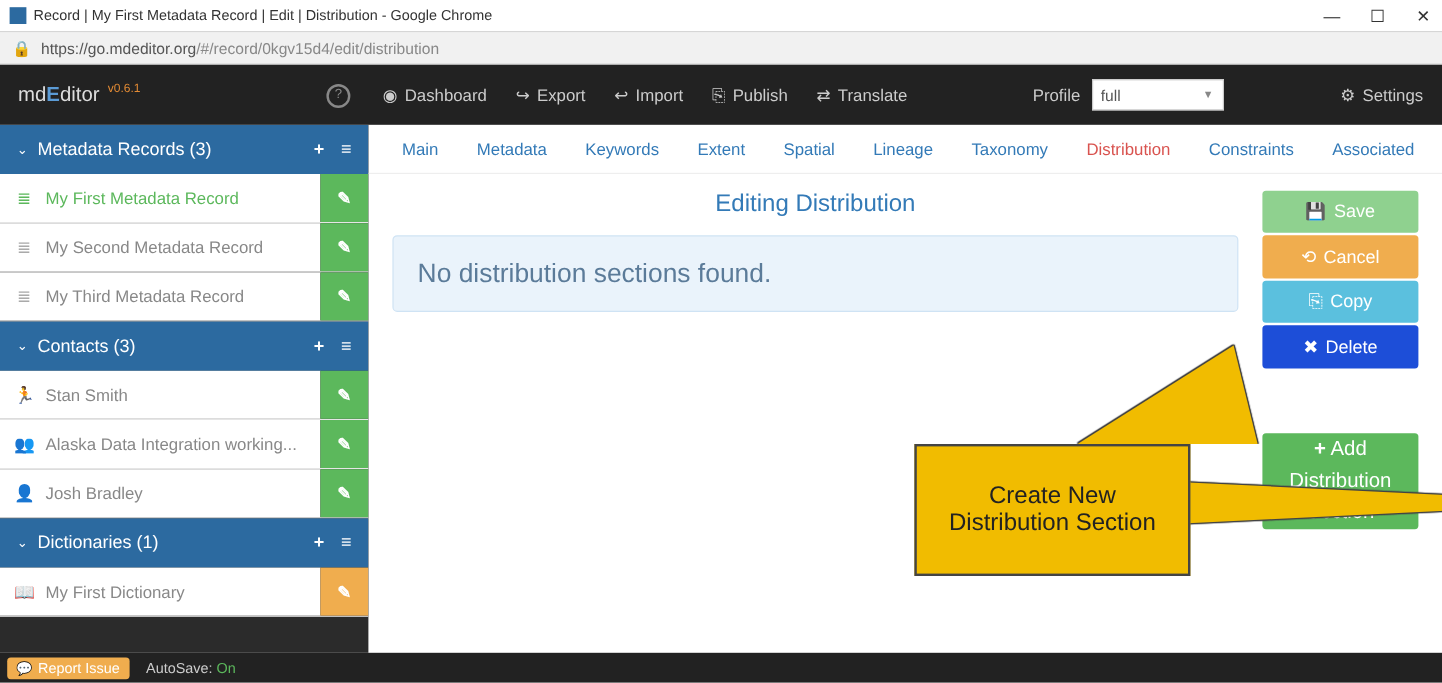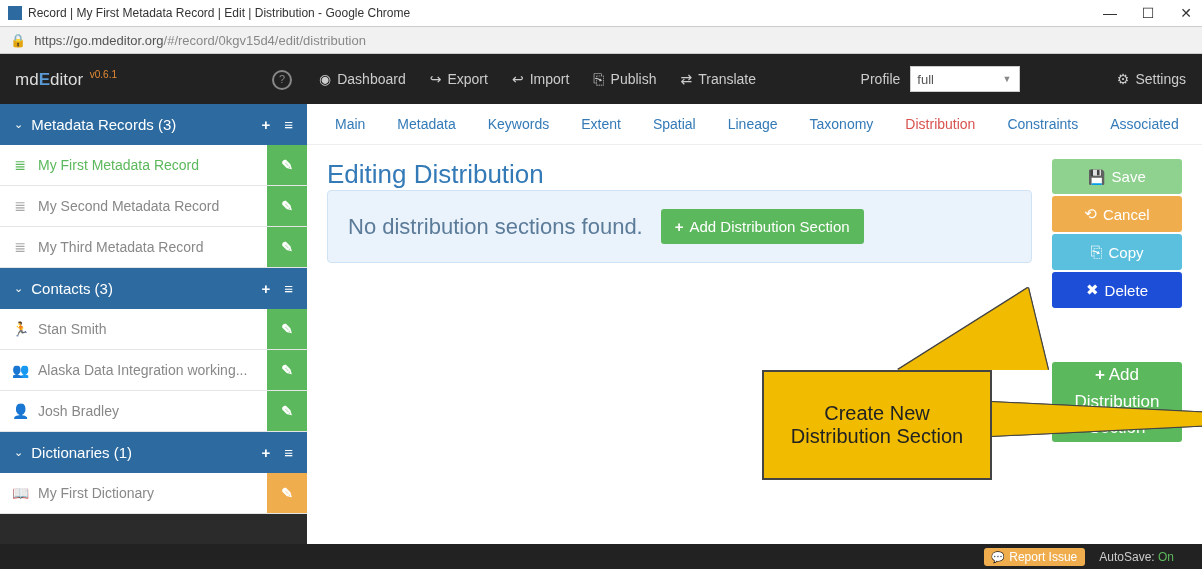--- a/index.html
+++ b/index.html
@@ -51,40 +51,40 @@
 .breadcrumb a { color: #337ab7; text-decoration: none; }
 .breadcrumb .sep { color: #bbb; margin: 0 6px; }
 .tabs { display: flex; gap: 32px; padding: 12px 28px; font-size: 14px; border-bottom: 1px solid #eee; overflow: hidden; align-items: flex-end; }
 .tabs .tab { color: #337ab7; cursor: pointer; white-space: nowrap; }
 .tabs .tab.active { color: #d9534f; }
 
 .content-area { flex: 1; position: relative; padding: 14px 20px; overflow: hidden; display: flex; gap: 20px; }
 .content-left { flex: 1; }
 .content-right { width: 130px; display: flex; flex-direction: column; gap: 2px; }
 
-.heading { color: #337ab7; font-size: 26px; font-weight: 400; }
+.heading { color: #337ab7; font-size: 20px; margin-bottom: 14px; font-weight: 400; text-align: center; }
 .panel { background: #eaf3fb; border: 1px solid #cfe3f4; border-radius: 4px; padding: 18px 20px; display: flex; align-items: center; gap: 18px; }
 .panel .msg { color: #5b7b99; font-size: 22px; }
 .btn { border: none; border-radius: 3px; color: #fff; font-size: 15px; padding: 9px 14px; cursor: pointer; display: inline-flex; align-items: center; justify-content: center; gap: 6px; }
 .btn-green { background: #5cb85c; }
 .btn-green-lt { background: #8fd18f; }
 .btn-orange { background: #f0ad4e; }
 .btn-blue { background: #5bc0de; }
 .btn-red { background: #1d4ed8; }
 .btn-block { width: 100%; text-align: center; justify-content: center; }
 .btn-tall { height: 80px; flex-direction: column; font-size: 17px; line-height: 1.2; }
 
 
 .callout { position: absolute; left: 455px; top: 225px; z-index: 10; }
 .callout-box { position: relative; width: 230px; height: 110px; background: #f1bc00; border: 2px solid #444; display: flex; align-items: center; justify-content: center; text-align: center; font-size: 20px; color: #222; padding: 8px; }
 .callout-tail1 { position: absolute; left: 136px; top: -82px; width: 0; height: 0; border-style: solid; border-width: 0 20px 82px 130px; border-color: transparent transparent #f1bc00 transparent; filter: drop-shadow(0 -1px 0 #444) drop-shadow(1px 0 0 #444) drop-shadow(-1px 0 0 #444);}
 .callout-tail2 { position: absolute; left: 228px; top: 32px; width: 0; height: 0; border-style: solid; border-width: 17px 0 17px 350px; border-color: transparent transparent transparent #f1bc00; filter: drop-shadow(0 -1px 0 #444) drop-shadow(0 1px 0 #444) drop-shadow(1px 0 0 #444);}
 
 
-.footer { height: 25px; background: #222; display: flex; align-items: center; justify-content: flex-end; padding: 0 28px; gap: 14px; font-size: 12px; }
+.footer { height: 25px; background: #222; display: flex; align-items: center; padding: 0 6px; gap: 14px; font-size: 12px; }
 .report-badge { background: #f0ad4e; color: #fff; padding: 2px 8px; border-radius: 3px; cursor: pointer; display: flex; align-items: center; gap: 4px; font-size:12px; }
 .autosave { color: #ccc; }
 .autosave .on { color: #5cb85c; }
 
 
 .i::before { font-style: normal; }
 .i-dashboard::before { content: "◉"; }
 .i-export::before { content: "↪"; }
 .i-import::before { content: "↩"; }
 .i-publish::before { content: "⎘"; }
@@ -267,24 +267,20 @@
       <span class="tab">Constraints</span>
       <span class="tab">Associated</span>
 
     </div>
 
     <div class="content-area">
       <div class="content-left">
         <div class="heading">Editing Distribution</div>
         <div class="panel">
           <span class="msg">No distribution sections found.</span>
-          <button class="btn btn-green">
-            <span class="i i-plus"></span>
-            <span>Add Distribution Section</span>
-          </button>
         </div>
       </div>
 
       <div class="content-right">
         <button class="btn btn-green-lt btn-block">
             <span class="i i-save"></span>
             <span>Save</span>
           </button>
         <button class="btn btn-orange btn-block">
             <span class="i i-cancel"></span>

